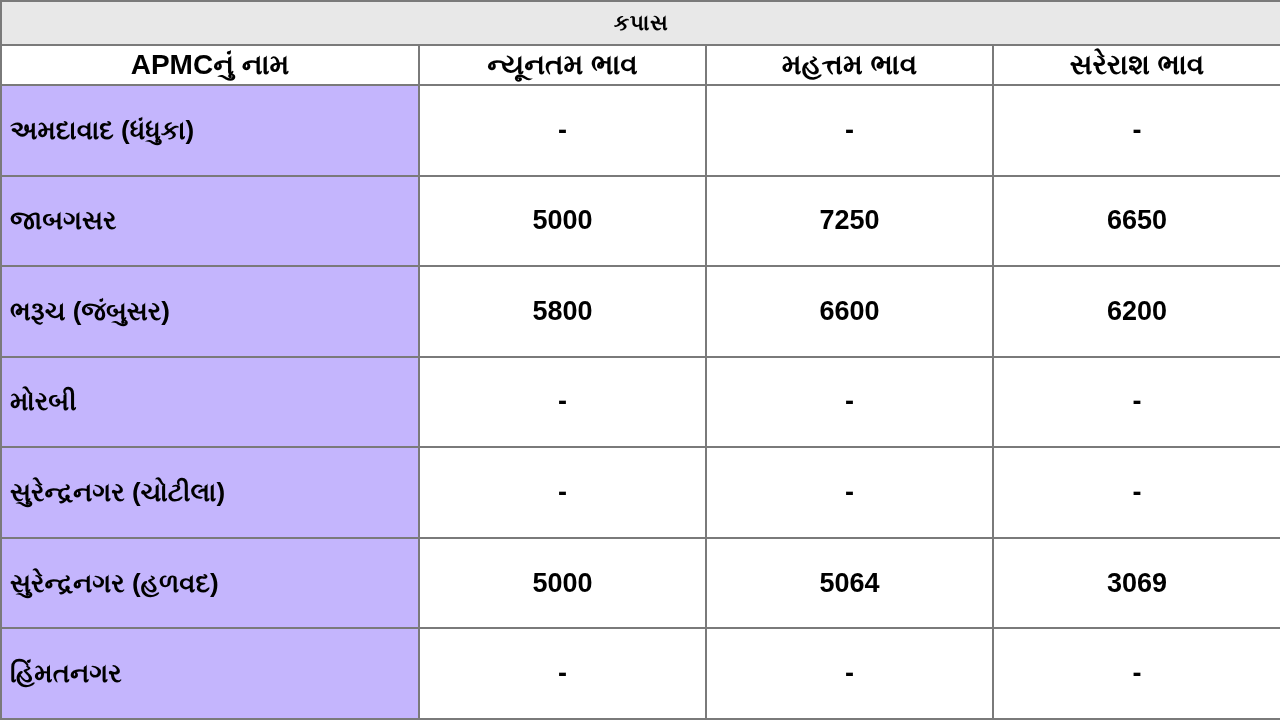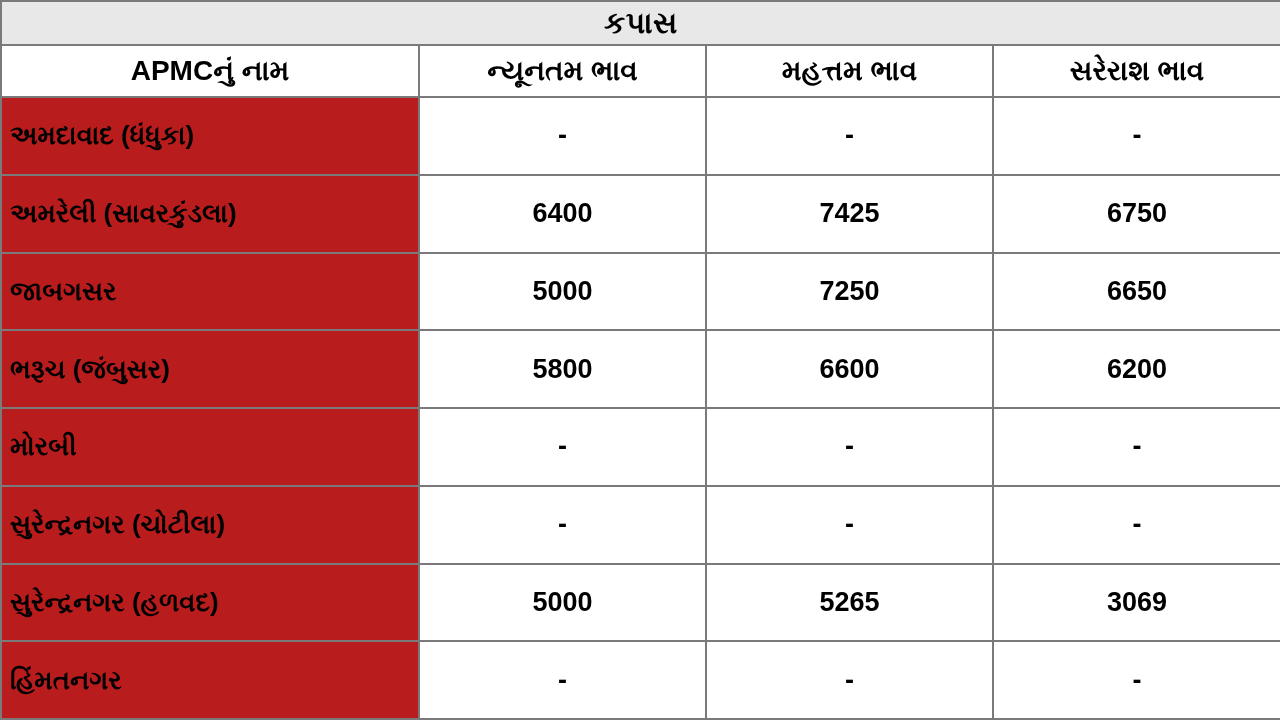--- a/index.html
+++ b/index.html
@@ -21,32 +21,32 @@
     border: 2px solid #7a7a7a;
     padding: 0 8px;
     font-weight: bold;
     color: #000000;
     white-space: nowrap;
     overflow: hidden;
   }
   .title-cell {
     background: #e8e8e8;
     text-align: center;
-    font-size: 30px;
+    font-size: 22px;
     height: 44px;
     letter-spacing: 0.5px;
   }
   .header-cell {
     background: #ffffff;
     text-align: center;
     font-size: 28px;
-    height: 52px;
+    height: 40px;
   }
   .name-cell {
-    background: #b91c1c;
+    background: #c4b5fd;
     text-align: left;
     font-size: 26px;
     height: 45px;
   }
   .value-cell {
     background: #ffffff;
     text-align: center;
     font-size: 27px;
     height: 45px;
   }
@@ -77,26 +77,20 @@
     </tr>
   </thead>
   <tbody>
     <tr>
       <td class="name-cell">અમદાવાદ (ધંધુકા)</td>
       <td class="value-cell">-</td>
       <td class="value-cell">-</td>
       <td class="value-cell">-</td>
     </tr>
     <tr>
-      <td class="name-cell">અમરેલી (સાવરકુંડલા)</td>
-      <td class="value-cell">6400</td>
-      <td class="value-cell">7425</td>
-      <td class="value-cell">6750</td>
-    </tr>
-    <tr>
       <td class="name-cell">જાબગસર</td>
       <td class="value-cell">5000</td>
       <td class="value-cell">7250</td>
       <td class="value-cell">6650</td>
     </tr>
     <tr>
       <td class="name-cell">ભરૂચ (જંબુસર)</td>
       <td class="value-cell">5800</td>
       <td class="value-cell">6600</td>
       <td class="value-cell">6200</td>
@@ -109,21 +103,21 @@
     </tr>
     <tr>
       <td class="name-cell">સુરેન્દ્રનગર (ચોટીલા)</td>
       <td class="value-cell">-</td>
       <td class="value-cell">-</td>
       <td class="value-cell">-</td>
     </tr>
     <tr>
       <td class="name-cell">સુરેન્દ્રનગર (હળવદ)</td>
       <td class="value-cell">5000</td>
-      <td class="value-cell">5265</td>
+      <td class="value-cell">5064</td>
       <td class="value-cell">3069</td>
     </tr>
     <tr>
       <td class="name-cell">હિંમતનગર</td>
       <td class="value-cell">-</td>
       <td class="value-cell">-</td>
       <td class="value-cell">-</td>
     </tr>
   </tbody>
 </table>

